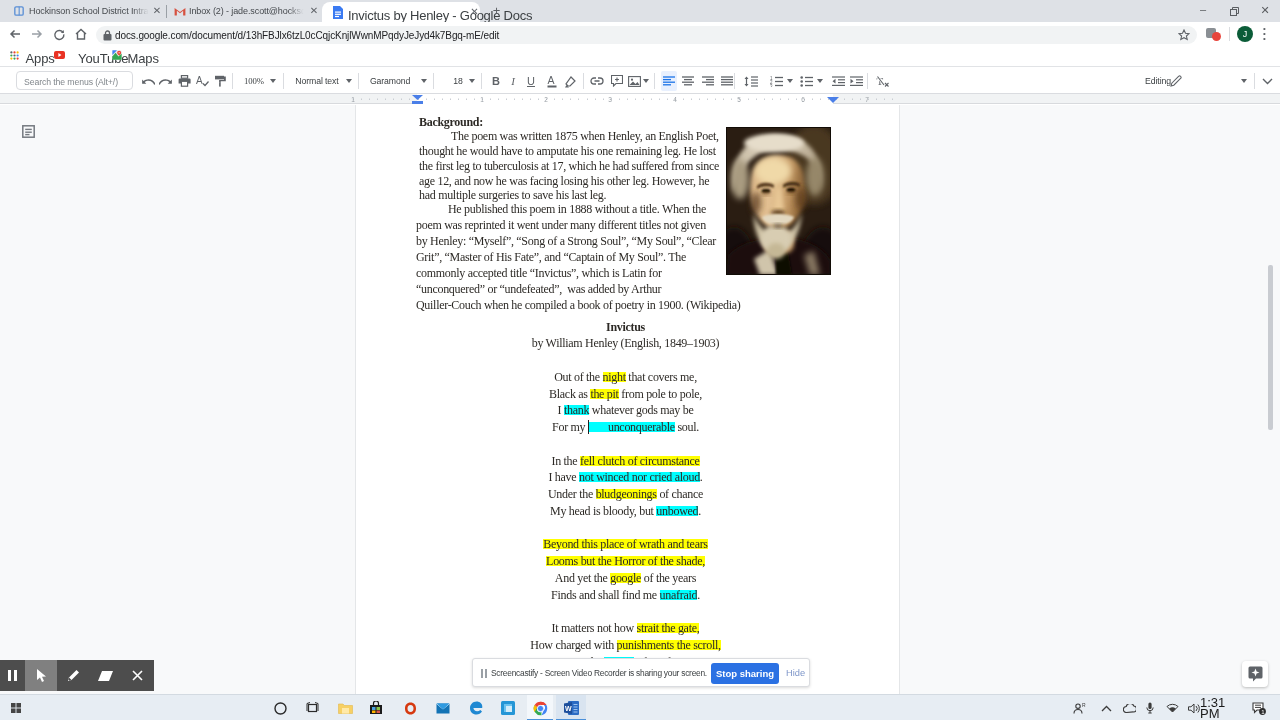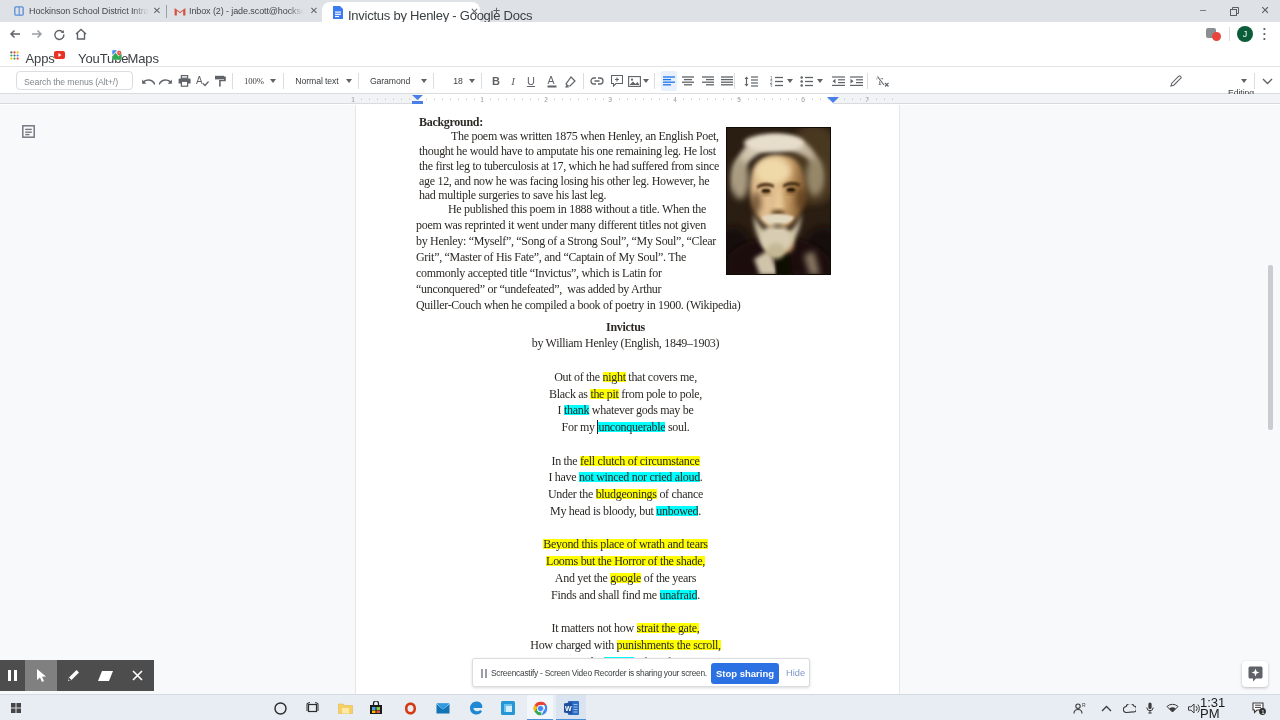--- a/index.html
+++ b/index.html
@@ -109,20 +109,30 @@
   <svg class="navic" style="left:30px;top:5px" width="14" height="14" viewBox="0 0 14 14">
       <path d="M2 7 H11 M7.5 3.5 L11 7 l-3.5 3.5" stroke="#9aa0a6" stroke-width="1.5" fill="none"></path>
     </svg>
   <svg class="navic" style="left:52px;top:5px" width="14" height="14" viewBox="0 0 14 14">
       <path d="M11 5.5 A4.5 4.5 0 1 0 11.5 7" stroke="#5f6368" stroke-width="1.4" fill="none" transform="translate(0.3,0.3)"></path>
       <path d="M11.8 3 v3 h-3" fill="#5f6368"></path>
     </svg>
   <svg class="navic" style="left:74px;top:5px" width="14" height="14" viewBox="0 0 14 14">
       <path d="M2 7 L7 2.5 L12 7 M3.5 6 V12 H10.5 V6" stroke="#5f6368" stroke-width="1.4" fill="none"></path>
     </svg>
+  <div id="omnibox">
+    <svg style="position:absolute;left:7px;top:4px" width="9" height="11" viewBox="0 0 9 11">
+        <rect x="0.5" y="4" width="8" height="6.5" rx="1" fill="#5f6368"></rect>
+        <path d="M2.5 4 V3 a2 2 0 0 1 4 0 V4" stroke="#5f6368" stroke-width="1.3" fill="none"></path>
+      </svg>
+    <span id="urltext">docs.google.com/document/d/13hFBJlx6tzL0cCqjcKnjlWwnMPqdyJeJyd4k7Bgq-mE/edit</span>
+    <svg style="position:absolute;left:1082px;top:3px" width="12" height="12" viewBox="0 0 12 12">
+        <path d="M6 1 L7.5 4.3 L11 4.7 L8.4 7 L9.2 10.5 L6 8.7 L2.8 10.5 L3.6 7 L1 4.7 L4.5 4.3 Z" fill="none" stroke="#5f6368" stroke-width="1.1"></path>
+      </svg>
+  </div>
   <div style="position:absolute;left:1206px;top:6px;width:10px;height:10px;background:#8a8f94;border-radius:2px;"></div>
   <div style="position:absolute;left:1212px;top:10px;width:9px;height:9px;background:#e8453c;border-radius:50%;"></div>
   <div style="position:absolute;left:1229px;top:5px;width:1px;height:14px;background:#dadce0;"></div>
   <div style="position:absolute;left:1237px;top:4px;width:16px;height:16px;background:#0b5c38;border-radius:50%;color:#fff;font-size:9px;text-align:center;line-height:16px;">J</div>
   <div style="position:absolute;left:1263px;top:4px;color:#5f6368;font-size:8px;line-height:5px;">•<br>•<br>•</div>
 </div>
 
 <div id="bookmarks" class="abs">
   <svg style="position:absolute;left:10px;top:4.5px" width="9" height="9" viewBox="0 0 13 13">
     <g>
@@ -369,21 +379,21 @@
         <line x1="1.5" y1="1.5" x2="8" y2="10" stroke="#5f6368" stroke-width="1.1"></line>
         <path d="M9 8 l3.5 3.5 M12.5 8 L9 11.5" stroke="#5f6368" stroke-width="1.1"></path>
       </svg>
     </div>
 
   <div class="ti" style="left:1168px;width:16px;">
       <svg width="12" height="12" viewBox="0 0 12 12">
         <path d="M1 11 L1.8 8.2 L8.8 1.2 a1.1 1.1 0 0 1 1.6 0 l0.4 0.4 a1.1 1.1 0 0 1 0 1.6 L3.8 10.2 Z" fill="none" stroke="#5f6368" stroke-width="1.1"></path>
       </svg>
     </div>
-  <div class="ti tbtext" style="left:1224px;width:34px;margin-top:12px;">Editing</div>
+  <div class="ti tbtext" style="left:1141px;width:34px;">Editing</div>
   <div class="ti" style="left:1240px;width:8px;">
       <div class="ddarrow"></div>
     </div>
   <div class="tsep" style="left:1254px;"></div>
   <div class="ti" style="left:1260px;width:14px;">
       <svg width="11" height="7" viewBox="0 0 11 7">
         <path d="M1 1 L5.5 5.5 L10 1" fill="none" stroke="#5f6368" stroke-width="1.4"></path>
       </svg>
     </div>
 </div>
@@ -505,21 +515,21 @@
     “unconquered” or “undefeated”,&nbsp; was added by Arthur<br>
     Quiller-Couch when he compiled a book of poetry in 1900. (Wikipedia)
   </div>
   <div class="dt" style="left:417px;top:213.6px;width:417px;line-height:16.75px;text-align:center;">
     <b>Invictus</b><br>
     by William Henley (English, 1849–1903)<br>
     &nbsp;<br>
     Out of the <span class="hlY">night</span> that covers me,<br>
     Black as <span class="hlY">the pit</span> from pole to pole,<br>
     I <span class="hlC">thank</span> whatever gods may be<br>
-    For my <span style="border-left:1px solid #222;" class="hlC">unconquerable</span> soul.<br>
+    For my <span style="border-left:1px solid #222;padding-left:19px;" class="hlC">unconquerable</span> soul.<br>
     &nbsp;<br>
     In the <span class="hlY">fell clutch of circumstance</span><br>
     I have <span class="hlC">not winced nor cried aloud</span>.<br>
     Under the <span class="hlY">bludgeonings</span> of chance<br>
     My head is bloody, but <span class="hlC">unbowed</span>.<br>
     &nbsp;<br>
     <span class="hlY">Beyond this place of wrath and tears</span><br>
     <span class="hlY">Looms but the Horror of the shade,</span><br>
     And yet the <span class="hlY">google</span> of the years<br>
     Finds and shall find me <span class="hlC">unafraid</span>.<br>

